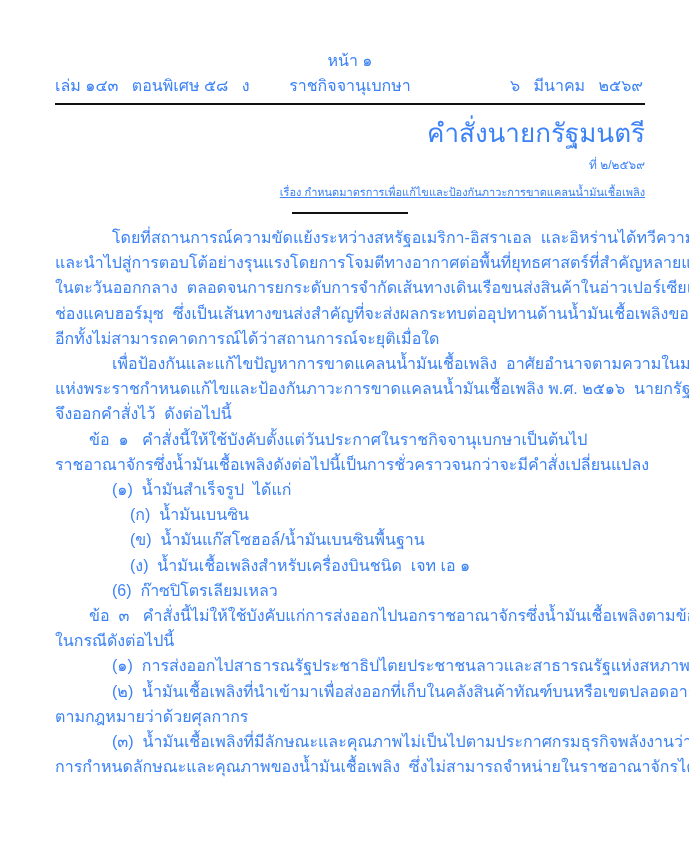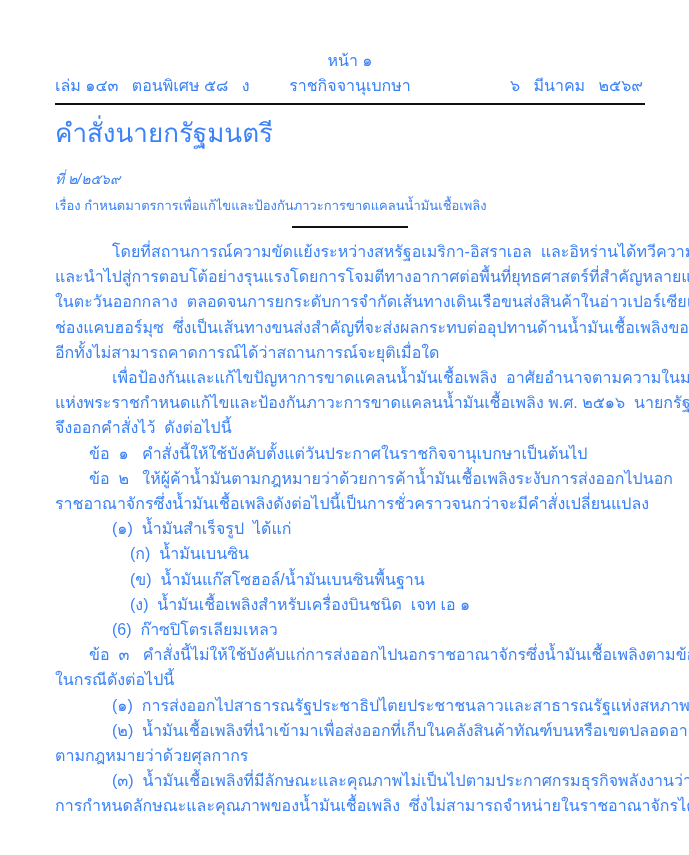--- a/index.html
+++ b/index.html
@@ -34,24 +34,24 @@
     position: absolute; left: 50%; top: 0;
     transform: translateX(-50%);
     white-space: pre;
   }
   .header-right { position: absolute; right: 2px; top: 0; white-space: pre; text-align: center; }
   .header-rule {
     margin-top: 5px;
     border-top: 2px solid #111111;
     height: 0;
   }
-  .title-block { margin-top: 11px; text-align: left; }
+  .title-block { margin-top: 11px; text-align: right; }
   .order-title { font-size: 26px; line-height: 34px; }
-  .order-number { font-size: 14px; line-height: 27px; margin-top: 16px; font-style: italic; }
-  .order-subject { font-size: 13px; line-height: 26px; }
+  .order-number { font-size: 12px; line-height: 27px; margin-top: 2px; }
+  .order-subject { font-size: 11px; line-height: 26px; text-decoration: underline; }
   .title-divider {
     width: 116px;
     margin: 7px auto 0 auto;
     border-top: 2px solid #111111;
     height: 0;
   }
   .body-lines { margin-top: 11px; }
   .line {
     font-size: 16px;
     line-height: 25.2px;
@@ -88,21 +88,20 @@
     <div class="body-lines">
         <div class="line i2">โดยที่สถานการณ์ความขัดแย้งระหว่างสหรัฐอเมริกา-อิสราเอล  และอิหร่านได้ทวีความตึงเครียด</div>
         <div class="line i0">และนำไปสู่การตอบโต้อย่างรุนแรงโดยการโจมตีทางอากาศต่อพื้นที่ยุทธศาสตร์ที่สำคัญหลายแห่ง</div>
         <div class="line i0">ในตะวันออกกลาง  ตลอดจนการยกระดับการจำกัดเส้นทางเดินเรือขนส่งสินค้าในอ่าวเปอร์เซียและ</div>
         <div class="line i0">ช่องแคบฮอร์มุซ  ซึ่งเป็นเส้นทางขนส่งสำคัญที่จะส่งผลกระทบต่ออุปทานด้านน้ำมันเชื้อเพลิงของประเทศไทย</div>
         <div class="line i0">อีกทั้งไม่สามารถคาดการณ์ได้ว่าสถานการณ์จะยุติเมื่อใด</div>
         <div class="line i2">เพื่อป้องกันและแก้ไขปัญหาการขาดแคลนน้ำมันเชื้อเพลิง  อาศัยอำนาจตามความในมาตรา ๓</div>
         <div class="line i0">แห่งพระราชกำหนดแก้ไขและป้องกันภาวะการขาดแคลนน้ำมันเชื้อเพลิง พ.ศ. ๒๕๑๖  นายกรัฐมนตรี</div>
         <div class="line i0">จึงออกคำสั่งไว้  ดังต่อไปนี้</div>
         <div class="line i1">ข้อ  ๑   คำสั่งนี้ให้ใช้บังคับตั้งแต่วันประกาศในราชกิจจานุเบกษาเป็นต้นไป</div>
-        <div class="line i1">ข้อ  ๒   ให้ผู้ค้าน้ำมันตามกฎหมายว่าด้วยการค้าน้ำมันเชื้อเพลิงระงับการส่งออกไปนอก</div>
         <div class="line i0">ราชอาณาจักรซึ่งน้ำมันเชื้อเพลิงดังต่อไปนี้เป็นการชั่วคราวจนกว่าจะมีคำสั่งเปลี่ยนแปลง</div>
         <div class="line i2">(๑)  น้ำมันสำเร็จรูป  ได้แก่</div>
         <div class="line i3">(ก)  น้ำมันเบนซิน</div>
         <div class="line i3">(ข)  น้ำมันแก๊สโซฮอล์/น้ำมันเบนซินพื้นฐาน</div>
         <div class="line i3">(ง)  น้ำมันเชื้อเพลิงสำหรับเครื่องบินชนิด  เจท เอ ๑</div>
         <div class="line i2">(6)  ก๊าซปิโตรเลียมเหลว</div>
         <div class="line i1">ข้อ  ๓   คำสั่งนี้ไม่ให้ใช้บังคับแก่การส่งออกไปนอกราชอาณาจักรซึ่งน้ำมันเชื้อเพลิงตามข้อ ๒</div>
         <div class="line i0">ในกรณีดังต่อไปนี้</div>
         <div class="line i2">(๑)  การส่งออกไปสาธารณรัฐประชาธิปไตยประชาชนลาวและสาธารณรัฐแห่งสหภาพเมียนมา</div>
         <div class="line i2">(๒)  น้ำมันเชื้อเพลิงที่นำเข้ามาเพื่อส่งออกที่เก็บในคลังสินค้าทัณฑ์บนหรือเขตปลอดอากร</div>

